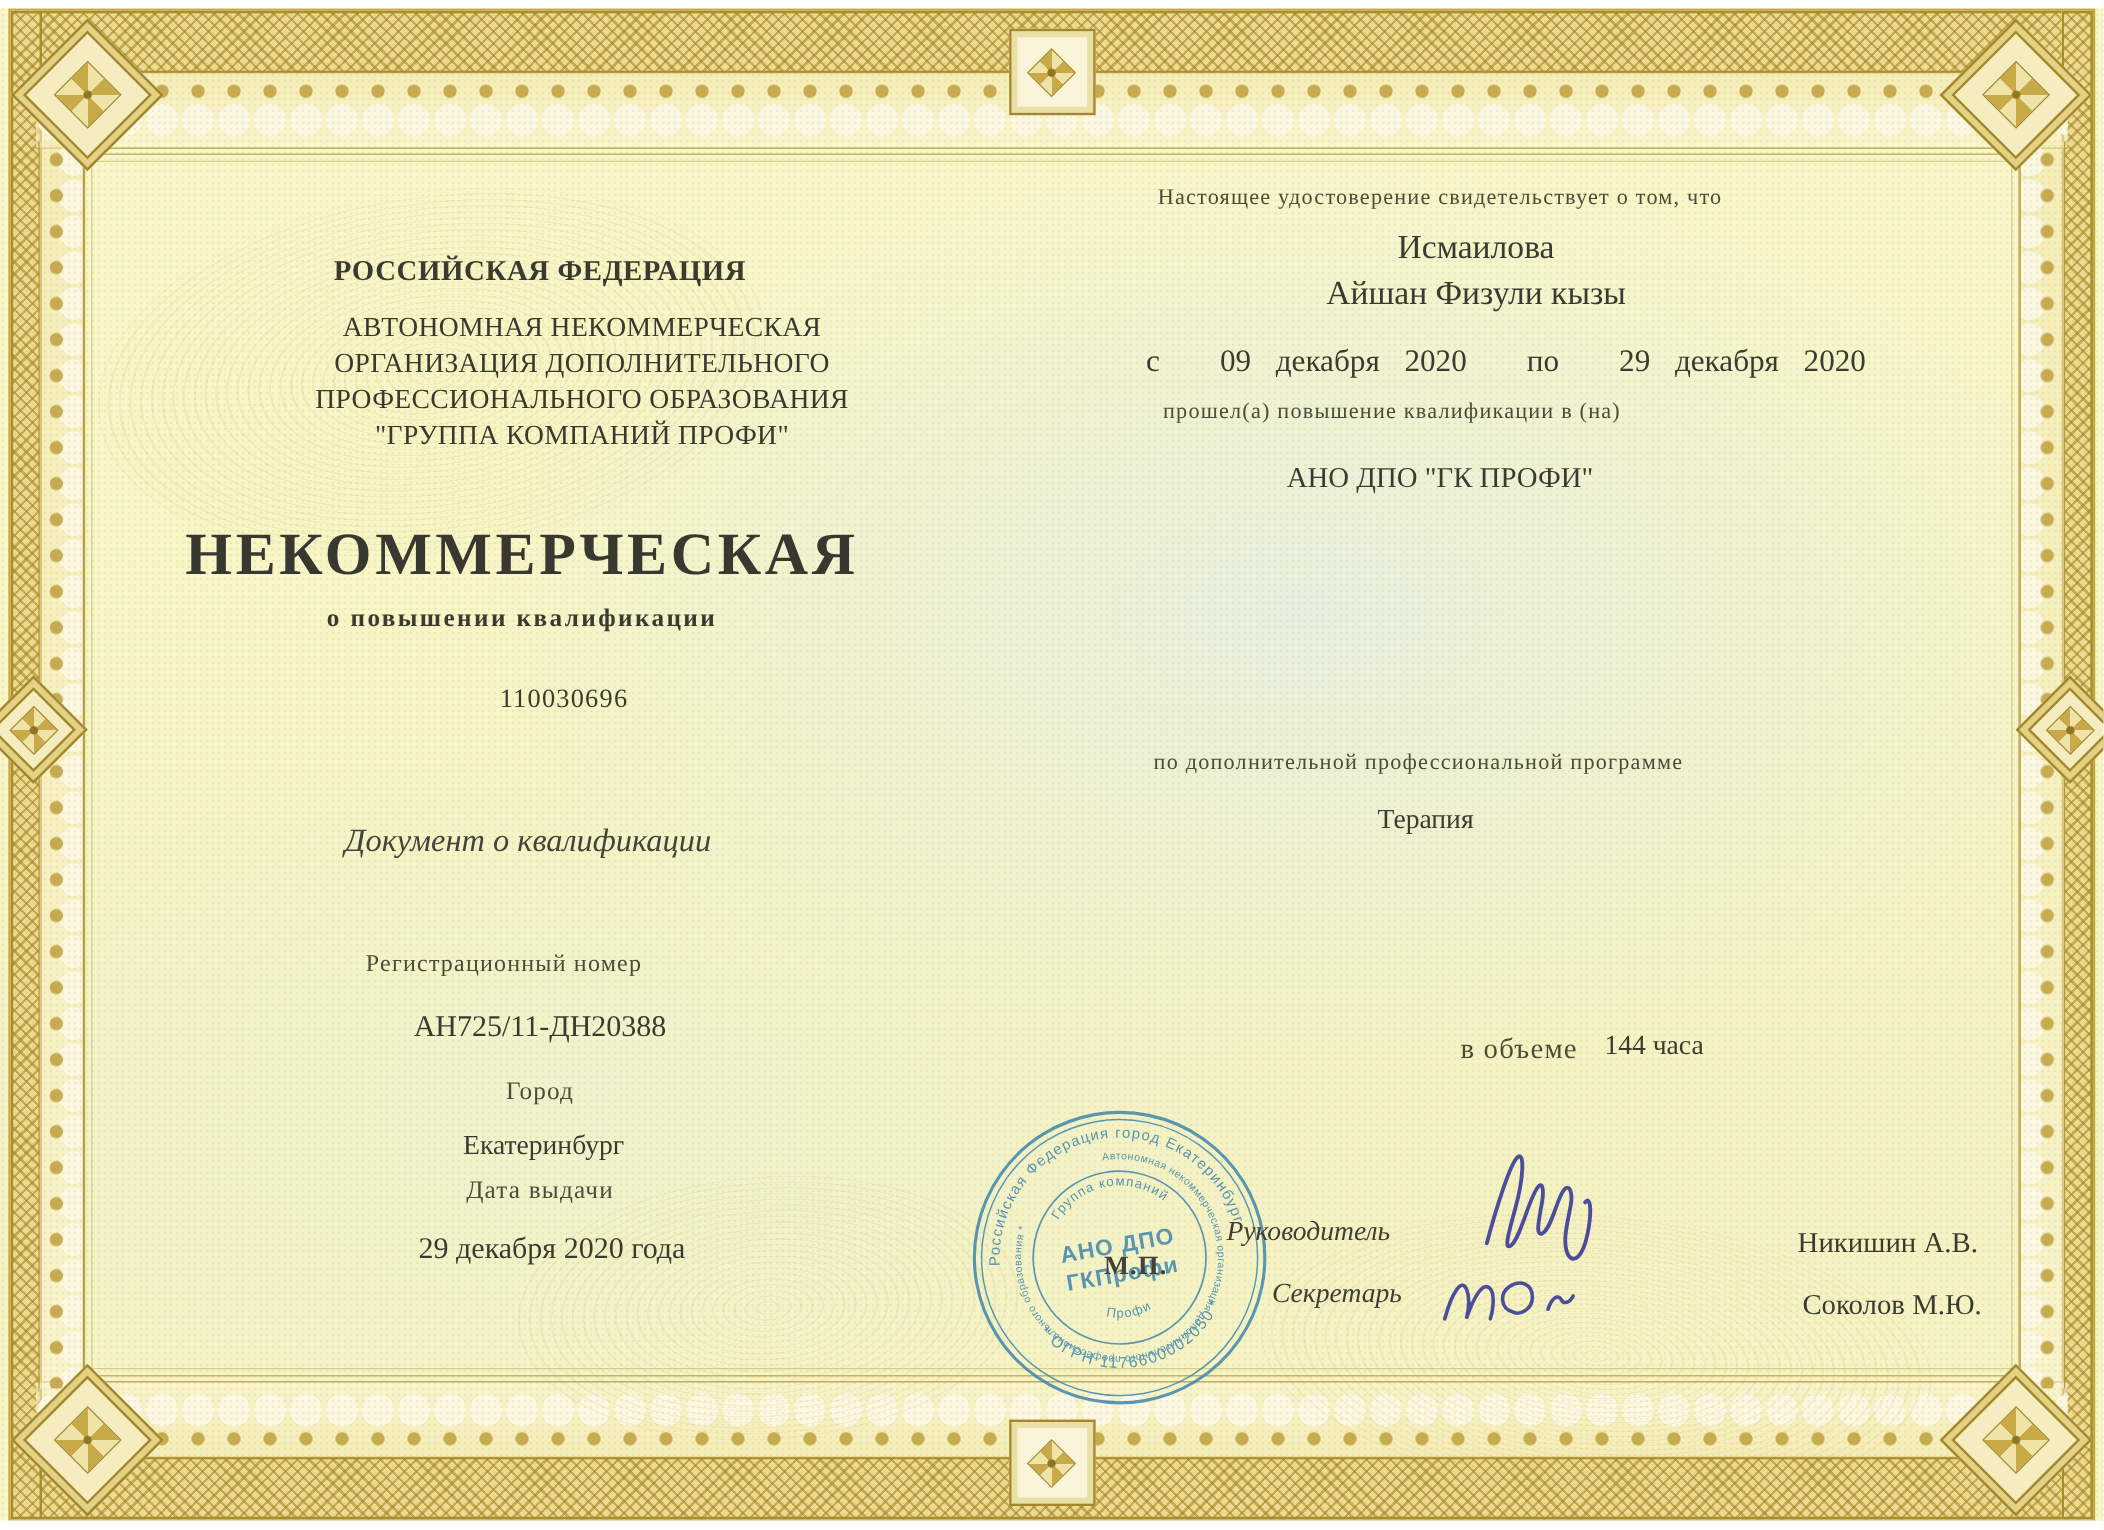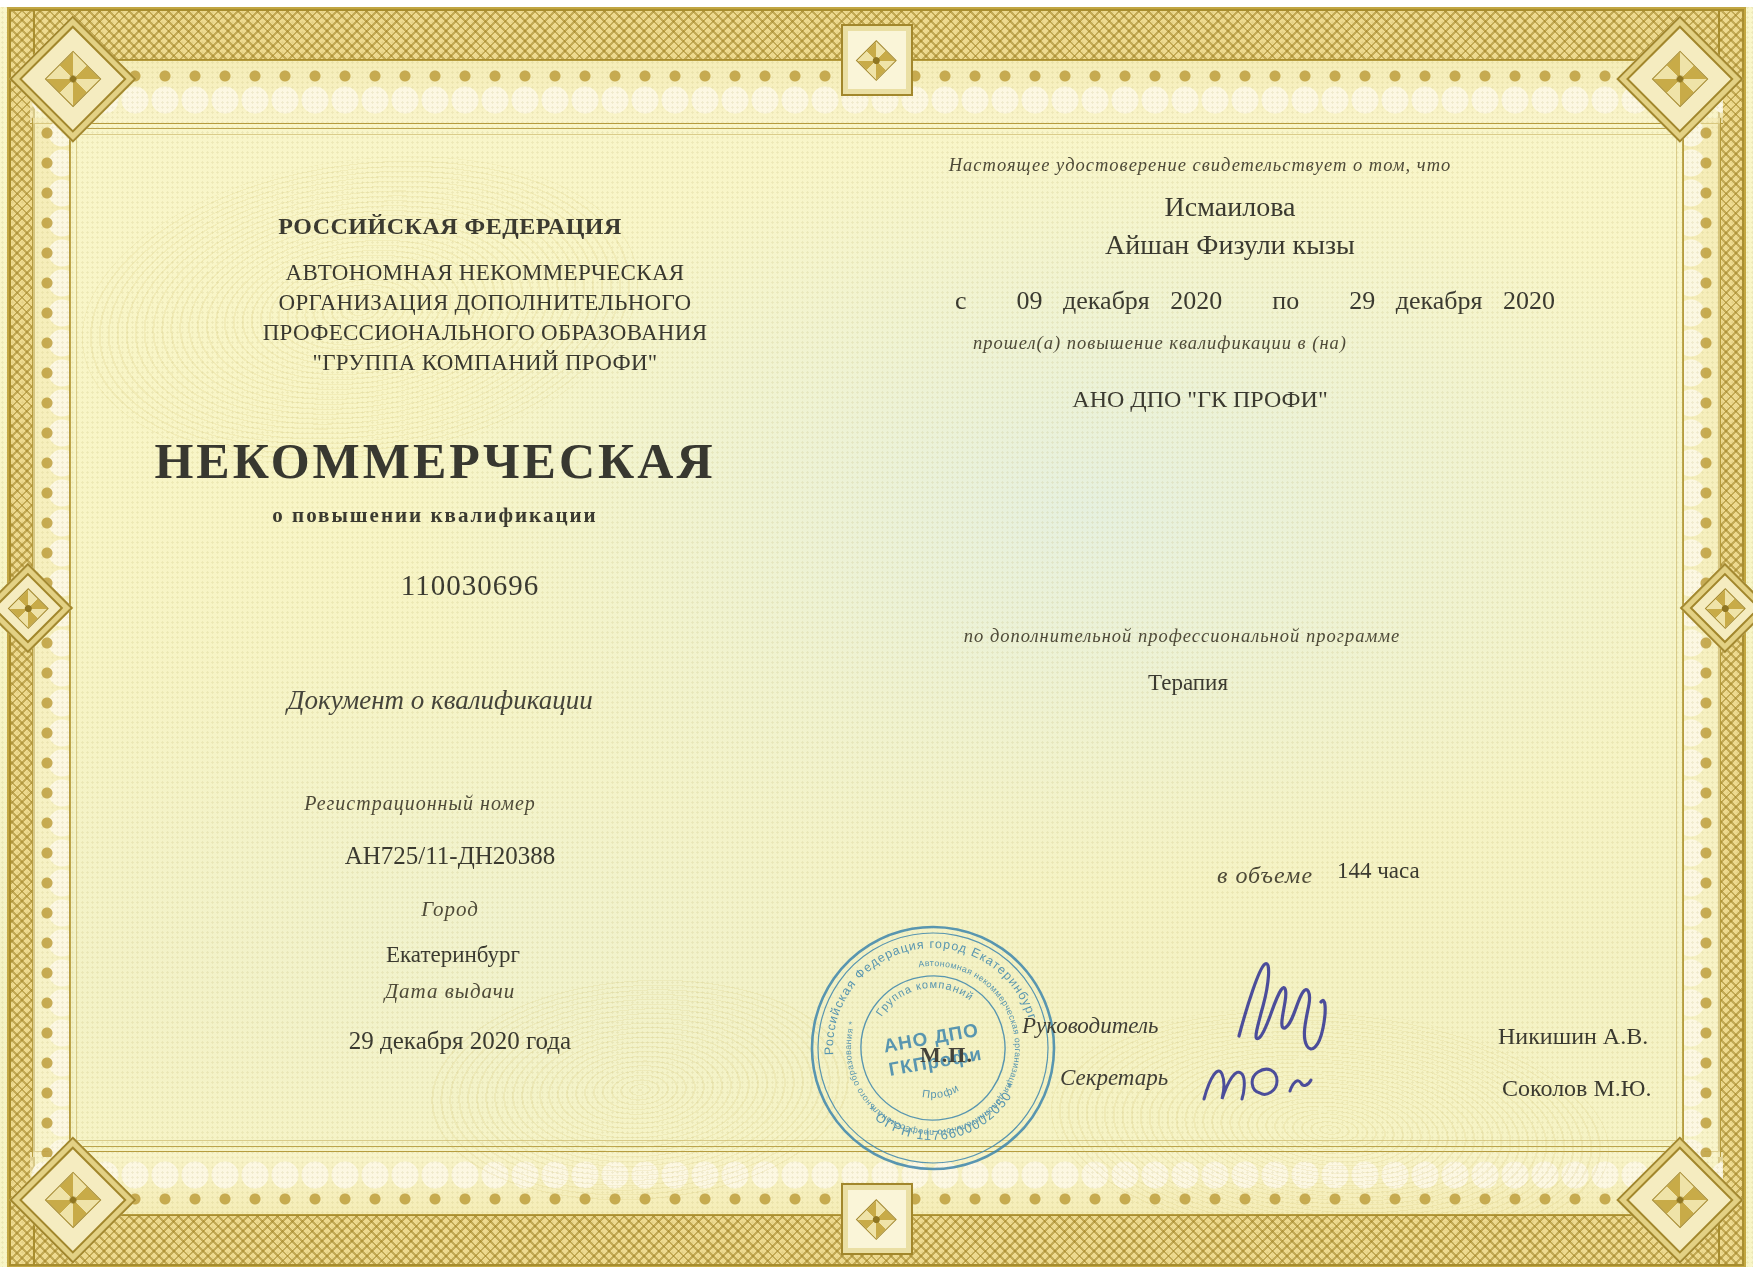--- a/index.html
+++ b/index.html
@@ -61,23 +61,23 @@
     box-shadow:inset 0 0 0 5px #eadfa4;}
   .ctr.top{top:18px;} .ctr.bottom{bottom:14px;}
   .swirl{position:absolute;border-radius:50%;z-index:1;pointer-events:none;
     background:repeating-radial-gradient(ellipse at 50% 50%, rgba(203,183,90,.14) 0 2px, transparent 2px 9px);}
   .t{position:absolute;z-index:4;text-align:center;}
   .c-country{left:150px;top:213px;width:600px;font-size:24px;font-weight:bold;letter-spacing:.5px;}
   .c-org{left:190px;top:258px;width:590px;font-size:23px;line-height:30px;letter-spacing:.3px;color:#39382f;}
   .c-org span{display:block;}
   .c-title{left:135px;top:432px;width:600px;font-size:50px;font-weight:bold;letter-spacing:3px;color:#383830;}
   .c-subtitle{left:135px;top:503px;width:600px;font-size:21px;font-weight:bold;letter-spacing:2px;}
-  .c-number{left:170px;top:569px;width:600px;font-size:29px;letter-spacing:1px;}
+  .c-number{left:170px;top:569px;width:600px;font-size:22px;letter-spacing:1px;}
   .c-doctype{left:140px;top:685px;width:600px;font-size:27px;font-style:italic;color:#45443a;}
-  .label{color:#4e4a38;letter-spacing:1px;font-style:italic;}
+  .label{color:#4e4a38;letter-spacing:1px;}
   .c-reglabel{left:120px;top:792px;width:600px;font-size:20px;}
   .c-regnum{left:150px;top:842px;width:600px;font-size:25px;}
   .c-citylabel{left:150px;top:897px;width:600px;font-size:21px;}
   .c-city{left:153px;top:942px;width:600px;font-size:23px;}
   .c-datelabel{left:150px;top:979px;width:600px;font-size:21px;}
   .c-date{left:160px;top:1027px;width:600px;font-size:25px;}
   .r-intro{left:895px;top:155px;width:610px;font-size:18.5px;}
   .r-surname{left:930px;top:191px;width:600px;font-size:28px;}
   .r-name{left:930px;top:229px;width:600px;font-size:28px;}
   .r-dates{left:905px;top:286px;width:700px;font-size:26px;display:flex;justify-content:center;column-gap:50px;}

